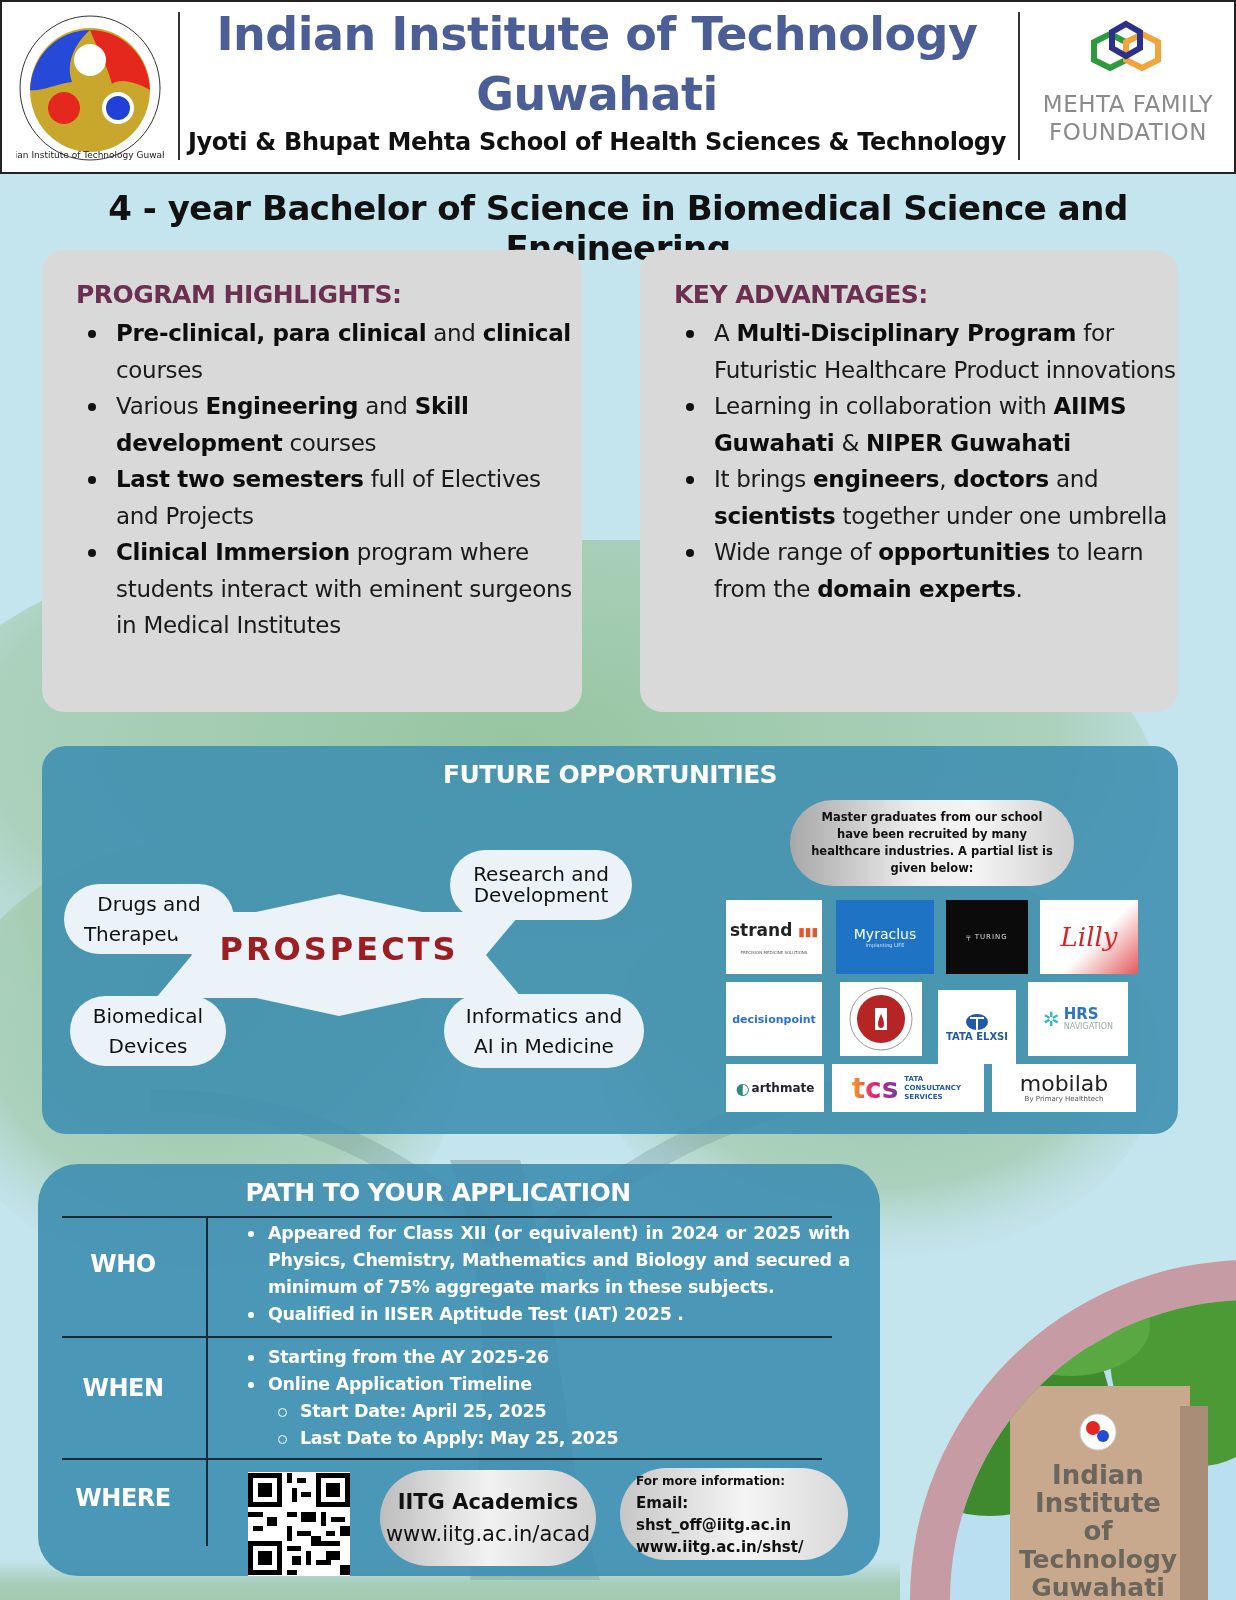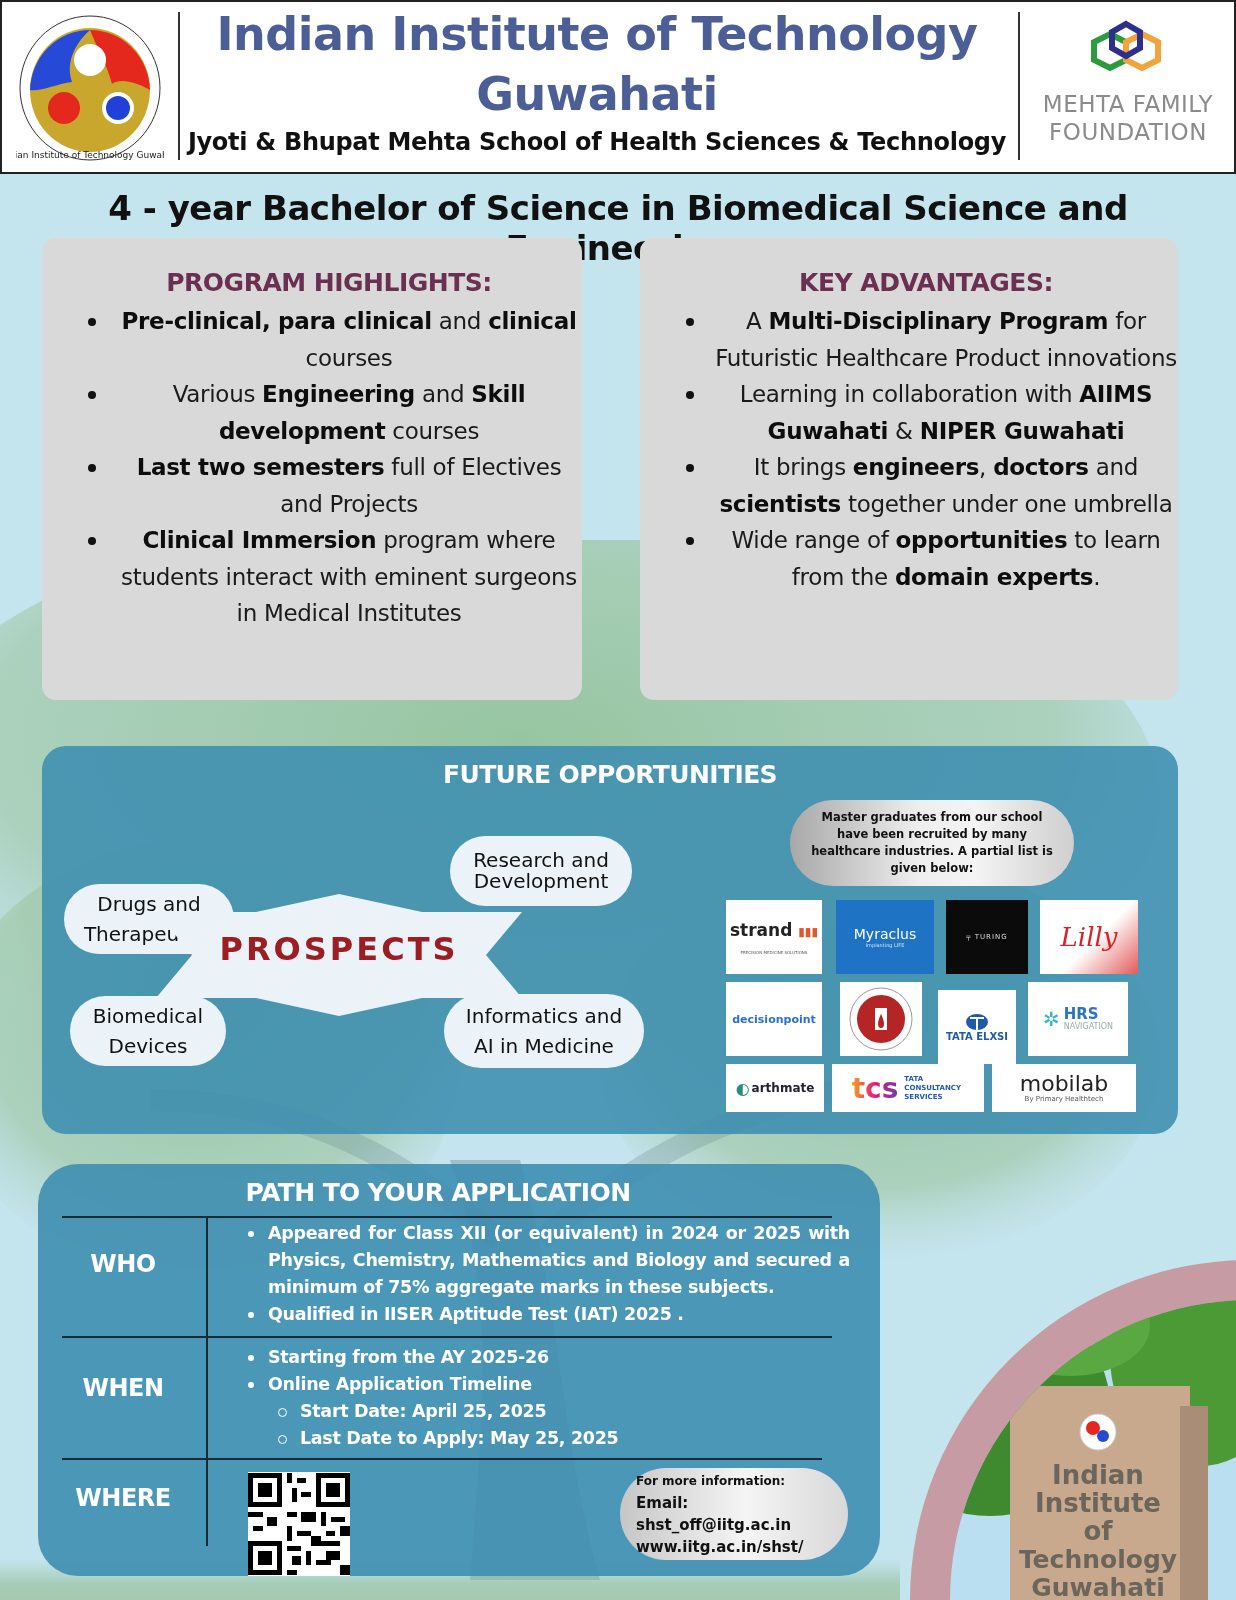--- a/index.html
+++ b/index.html
@@ -46,22 +46,22 @@
   }
 
   .program-title {
     position: absolute; left: 0; top: 188px; width: 1236px; text-align: center;
     font-size: 34px; font-weight: bold; color: #111; z-index: 2;
     font-family: "DejaVu Sans", sans-serif; letter-spacing: -0.5px;
   }
 
   
   .card {
-    position: absolute; top: 238px; height: 462px;
-    background: #d9d9d9; border-radius: 14px; z-index: 2; text-align: center;
+    position: absolute; top: 250px; height: 462px;
+    background: #d9d9d9; border-radius: 22px; z-index: 2;
   }
   .card.left { left: 42px; width: 540px; }
   .card.right { left: 640px; width: 538px; }
   .card h2 {
     font-family: "DejaVu Sans", sans-serif;
     color: #6b2f52; font-size: 25px; font-weight: bold; letter-spacing: -0.5px;
     margin: 30px 0 0 34px;
   }
   .card ul { list-style: none; margin: 6px 0 0 32px; }
   .card li {
@@ -238,21 +238,21 @@
 
 <div class="future">
   <h2>FUTURE OPPORTUNITIES</h2>
 
   <div class="pill" style="left:22px; top:92px; width:170px; height:70px;margin-top:46px;">
     <div>
         <div>Drugs and</div>
         <div>Therapeutics</div>
       </div>
   </div>
-  <div class="pill" style="left:408px; top:90px; width:182px; height:70px; line-height:21px;">
+  <div class="pill" style="left:408px; top:104px; width:182px; height:70px; line-height:21px;">
     <div>
         <div>Research and</div>
         <div>Development</div>
       </div>
   </div>
   <div class="pill" style="left:28px; top:250px; width:156px; height:70px;">
     <div>
         <div>Biomedical</div>
         <div>Devices</div>
       </div>
@@ -414,19 +414,23 @@
         <rect x="9" y="17" width="2" height="2"></rect>
         <rect x="12" y="16" width="1" height="3"></rect>
         <rect x="14" y="18" width="3" height="1"></rect>
       <rect x="14" y="14" width="5" height="1"></rect>
         <rect x="16" y="16" width="3" height="2"></rect>
         <rect x="19" y="19" width="2" height="2"></rect>
         <rect x="8" y="20" width="2" height="1"></rect>
     </g>
   </svg>
 
+  <div class="acad-pill">
+    <div>IITG Academics</div>
+    <div style="font-weight:normal;">www.iitg.ac.in/acad</div>
+  </div>
 
   <div class="info-pill">
     <div class="small">For more information:</div>
     <div class="mid">Email: shst_off@iitg.ac.in</div>
     <div class="mid">www.iitg.ac.in/shst/</div>
   </div>
 </div>
 
 </body></html>

